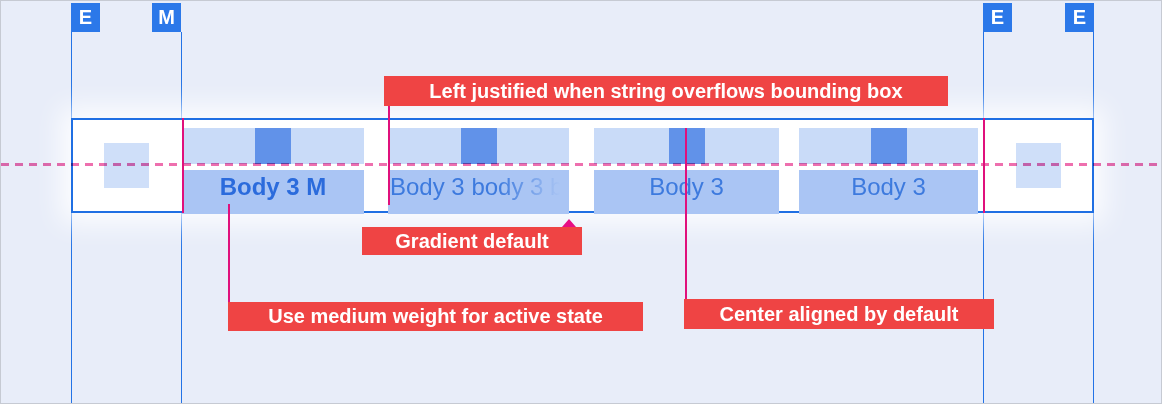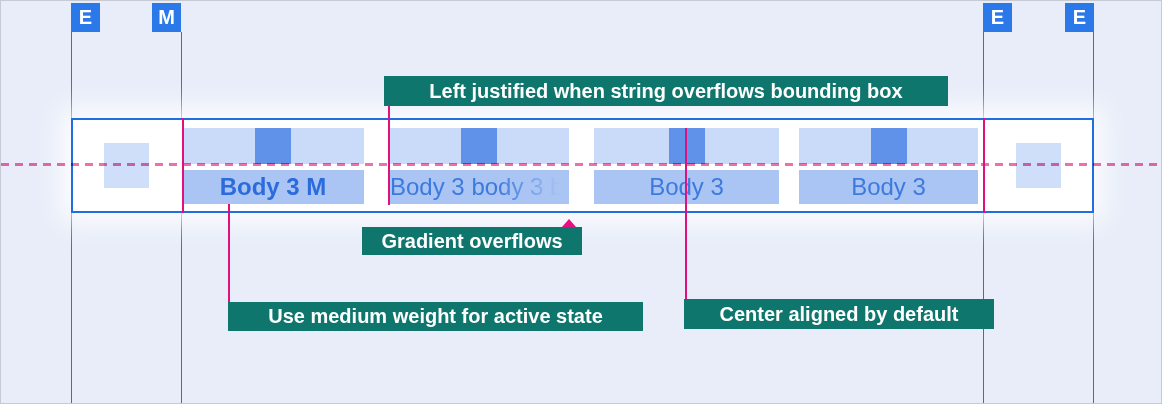--- a/index.html
+++ b/index.html
@@ -27,21 +27,21 @@
   .sq-left{left:103px;} .sq-right{left:1015px;}
   
   .tab{position:absolute;top:127px;height:76px;z-index:3;cursor:pointer;}
   .tab-1{left:181px;width:182px;}
   .tab-2{left:387px;width:181px;}
   .tab-3{left:593px;width:185px;}
   .tab-4{left:798px;width:179px;}
   .icon-row{position:relative;height:36px;background:#c9dbf8;}
   .icon-sq{position:absolute;left:50%;margin-left:-18px;top:0;width:36px;height:36px;background:#6192e9;}
   .text-row{
-    position:relative;margin-top:6px;height:34px;background:#aac5f4;overflow:hidden;
+    position:relative;margin-top:6px;height:44px;background:#aac5f4;overflow:hidden;
     font-size:24px;line-height:34px;text-align:center;color:#3d7ade;white-space:nowrap;
   }
   .tab-1 .text-row{font-weight:bold;color:#2b6bdc;}
   .tab-2 .text-row{text-align:left;padding-left:2px;}
   .fade-out{
     position:absolute;right:0;top:0;width:72px;height:34px;
     background:linear-gradient(90deg, rgba(170,197,244,0) 0%, #aac5f4 88%);
   }
   
   .dashed{
@@ -51,21 +51,21 @@
   }
   
   .aline{position:absolute;width:2px;background:#e0107c;z-index:6;}
   .al-tabs-left {left:181px;top:117px;height:95px;}
   .al-tabs-right{left:982px;top:117px;height:95px;}
   .al-leftjust  {left:387px;top:105px;height:99px;}
   .al-center    {left:684px;top:127px;height:171px;}
   .al-medium    {left:227px;top:203px;height:98px;}
   
   .badge{
-    position:absolute;background:#0f766e;color:#ffffff;font-weight:bold;font-size:20px;
+    position:absolute;background:#ef4444;color:#ffffff;font-weight:bold;font-size:20px;
     text-align:center;z-index:7;white-space:nowrap;
   }
   .bd-leftjust{left:383px;top:75px;width:564px;height:30px;line-height:30px;}
   .bd-grad{left:361px;top:226px;width:220px;height:28px;line-height:28px;}
   .bd-medium{left:227px;top:301px;width:415px;height:29px;line-height:29px;}
   .bd-center{left:683px;top:298px;width:310px;height:30px;line-height:30px;}
   .caret-up{
     position:absolute;top:-8px;left:200px;width:0;height:0;
     border-left:7px solid transparent;border-right:7px solid transparent;
     border-bottom:8px solid #e80f84;
@@ -121,21 +121,21 @@
 
   <div class="aline al-tabs-left"></div>
   <div class="aline al-tabs-right"></div>
   <div class="aline al-leftjust"></div>
   <div class="aline al-center"></div>
   <div class="aline al-medium"></div>
 
   <div class="badge bd-leftjust">Left justified when string overflows bounding box</div>
   <div class="badge bd-grad">
     <span class="caret-up"></span>
-    <span>Gradient overflows</span>
+    <span>Gradient default</span>
   </div>
   <div class="badge bd-center">Center aligned by default</div>
   <div class="badge bd-medium">Use medium weight for active state</div>
 
   <div class="marker mk-0">E</div>
   <div class="marker mk-1">M</div>
   <div class="marker mk-2">E</div>
   <div class="marker mk-3">E</div>
 
 </div>

